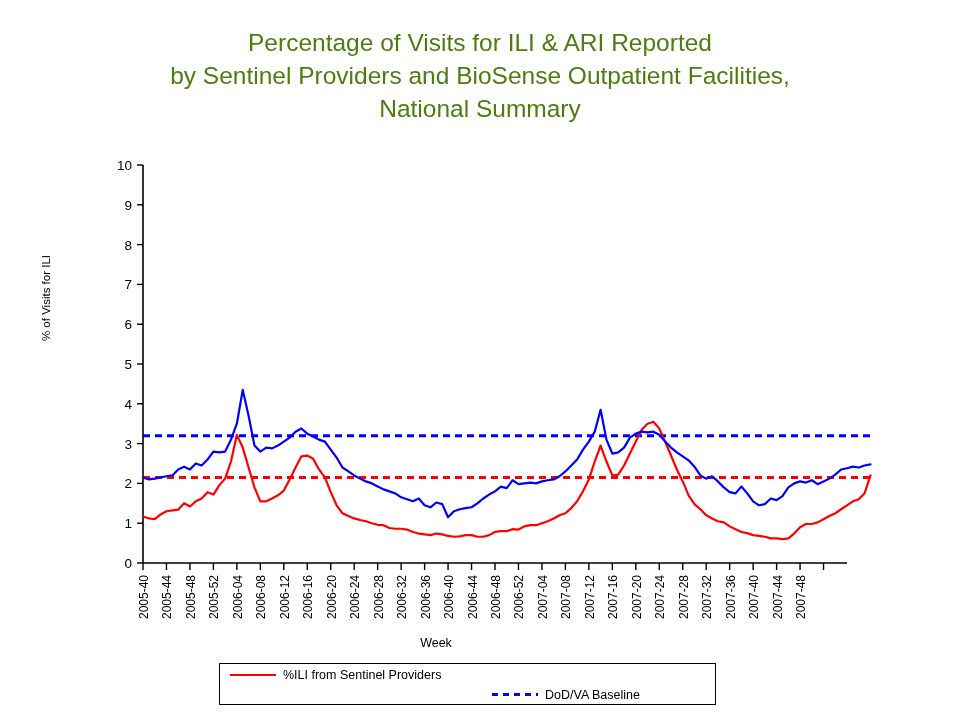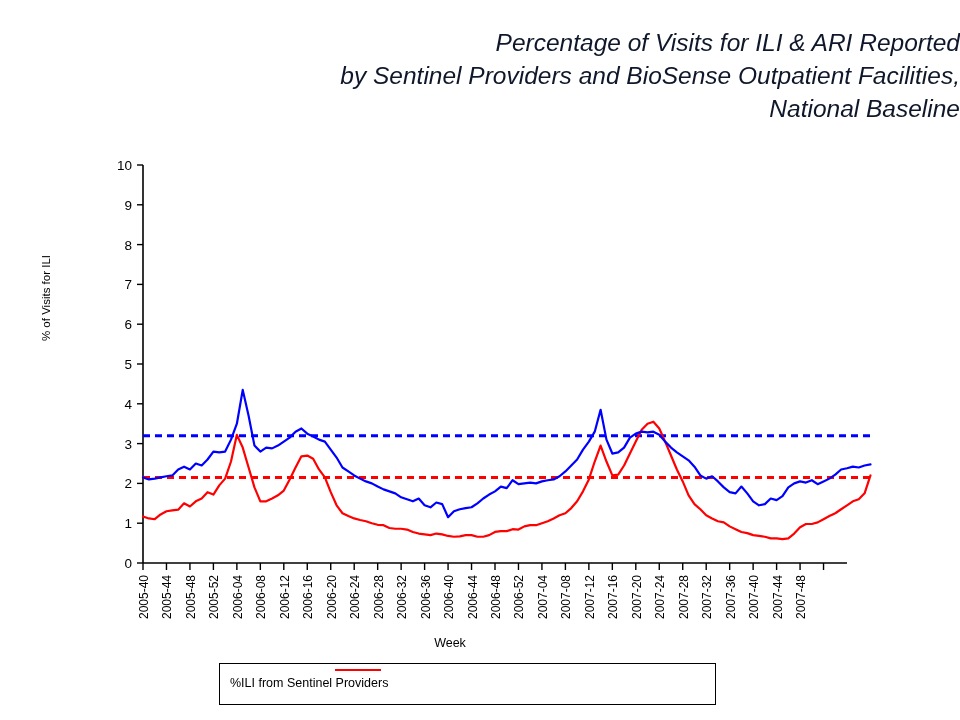--- a/index.html
+++ b/index.html
@@ -5,61 +5,60 @@
   html,body{margin:0;padding:0;}
   body{
     width:960px;height:720px;background:#ffffff;
     font-family:"Liberation Sans", sans-serif;
     color:#000;overflow:hidden;position:relative;
   }
   #chart-root{position:absolute;inset:0;}
 
   .title-block{
     position:absolute;left:0;top:26px;width:960px;
-    text-align:right;
+    text-align:center;
     font-size:24.5px;line-height:33px;
     font-family:"Liberation Sans", sans-serif;
-    color:#0f172a;
-    font-style:italic;
+    color:#4d7c0f;
   }
   .title-line{display:block;white-space:nowrap;}
 
   .plot-wrap{position:absolute;left:0;top:0;width:960px;height:720px;}
   svg#plot{position:absolute;left:0;top:0;}
 
   .ylabel{
     position:absolute;
     left:-34px;top:292px;width:160px;
     transform:rotate(-90deg);
     transform-origin:center center;
     text-align:center;
     font-size:11.5px;
     white-space:nowrap;
   }
   .xlabel{
-    position:absolute;left:380px;top:636px;width:140px;
+    position:absolute;left:366px;top:636px;width:140px;
     text-align:center;font-size:12.5px;
   }
 
   .ytick-lbl{font-size:13.5px;font-family:"Liberation Sans",sans-serif;}
   .xtick-lbl{font-size:12px;font-family:"Liberation Sans",sans-serif;}
 
   .legend-box{
     position:absolute;left:219px;top:663px;
     width:497px;height:42px;
     border:1px solid #000;background:#fff;
     box-sizing:border-box;
   }
   .legend-row{
     position:absolute;left:0;width:497px;height:21px;
     display:flex;align-items:center;
   }
   .legend-row.r1{top:0;}
   .legend-row.r2{top:20px;}
-  .legend-item{display:flex;align-items:flex-end;height:21px;flex-direction:column;}
+  .legend-item{display:flex;align-items:center;height:21px;}
   .legend-item.li-ili{position:absolute;left:10px;}
   .legend-item.li-ari{position:absolute;left:272px;}
   .legend-item.li-sbase{position:absolute;left:12px;}
   .legend-item.li-dbase{position:absolute;left:272px;}
   .swatch{width:46px;height:12px;margin-right:7px;position:relative;flex:0 0 auto;}
   .swatch i{
     position:absolute;left:0;right:0;top:50%;height:2px;margin-top:-1px;display:block;
   }
   .swatch.solid-red i{background:#ff0000;}
   .swatch.solid-blue i{background:#0000ff;}
@@ -74,21 +73,21 @@
   .legend-text{font-size:12.5px;white-space:nowrap;}
 </style>
 </head>
 <body>
 
 <div id="chart-root">
 
   <div class="title-block">
     <span class="title-line">Percentage of Visits for ILI &amp; ARI Reported</span>
     <span class="title-line">by Sentinel Providers and BioSense Outpatient Facilities,</span>
-    <span class="title-line">National Baseline</span>
+    <span class="title-line">National Summary</span>
   </div>
 
   <div class="plot-wrap">
     <svg id="plot" width="960" height="660">
         <line x1="143" y1="165" x2="143" y2="563" stroke="#000" stroke-width="1.6"></line>
         <line x1="143" y1="563" x2="847" y2="563" stroke="#000" stroke-width="1.6"></line>
         <line x1="137" y1="563" x2="143" y2="563" stroke="#000" stroke-width="1.4"></line>
         <text x="132" y="568" text-anchor="end" class="ytick-lbl" fill="#000">0</text>
         <line x1="137" y1="523.2" x2="143" y2="523.2" stroke="#000" stroke-width="1.4"></line>
         <text x="132" y="528.2" text-anchor="end" class="ytick-lbl" fill="#000">1</text>
@@ -181,16 +180,22 @@
   <div class="legend-box">
     <div class="legend-row r1">
       <div class="legend-item li-ili">
         <span class="swatch solid-red">
             <i></i>
           </span>
         <span class="legend-text">%ILI from Sentinel Providers</span>
       </div>
     </div>
     <div class="legend-row r2">
+      <div class="legend-item li-dbase">
+        <span class="swatch dash-blue">
+            <i></i>
+          </span>
+        <span class="legend-text">DoD/VA Baseline</span>
+      </div>
     </div>
   </div>
 
 </div>
 
 </body></html>

